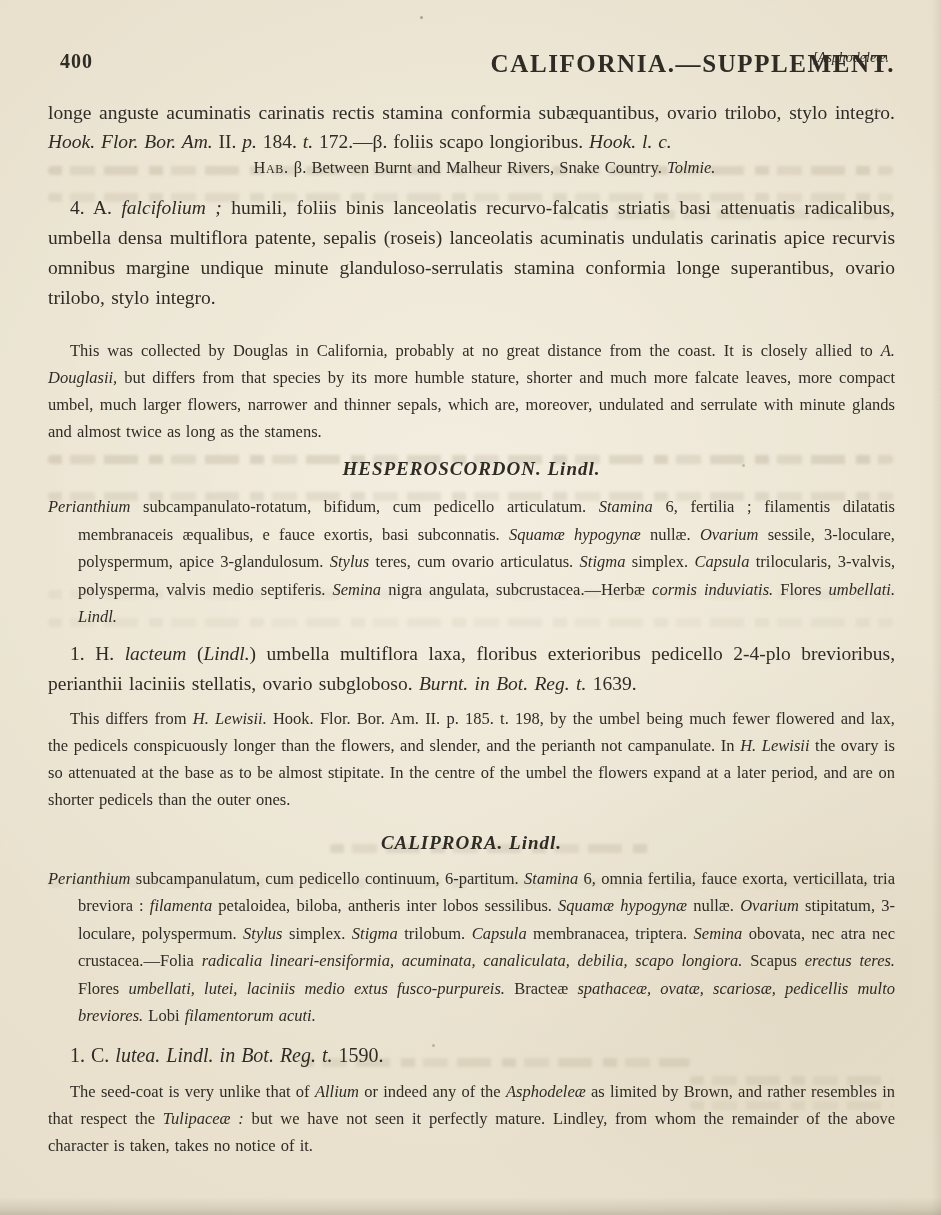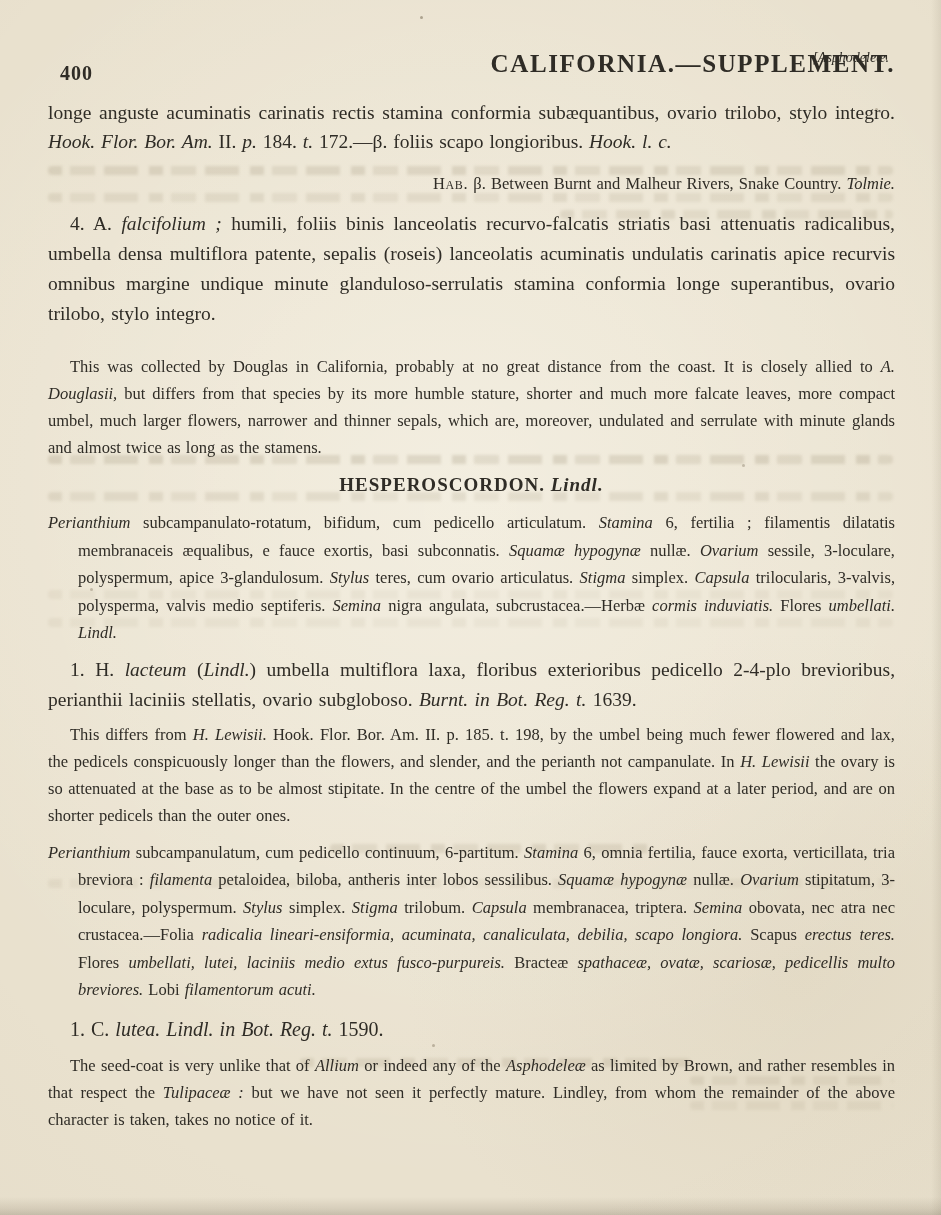--- a/index.html
+++ b/index.html
@@ -16,30 +16,30 @@
     color:#2f2c26;
   }
   .page::after{
     content:"";position:absolute;inset:0;pointer-events:none;
     background:radial-gradient(135% 120% at 50% 42%, rgba(255,255,250,0.18) 0%, rgba(255,255,250,0) 48%, rgba(146,130,100,0.08) 86%, rgba(118,104,78,0.16) 100%);
   }
   .content{position:relative;z-index:2;padding:0 46px 0 48px;}
   p,h2{margin:0;padding:0;}
   .it{font-style:italic;}
   .sc{font-variant:small-caps;letter-spacing:0.6px;}
-  .bd{font-weight:bold;}
+  .bd{font-weight:bold;font-style:italic;}
 
   .pagehead{position:relative;margin-top:50px;height:26px;font-size:19px;}
-  .pnum{position:absolute;left:12px;top:12px;font-weight:bold;font-size:20px;letter-spacing:1px;}
+  .pnum{position:absolute;left:12px;top:0;font-weight:bold;font-size:20px;letter-spacing:1px;}
   .ptitle{display:block;text-align:right;font-weight:bold;letter-spacing:1.6px;font-size:25px;}
   .ptag{position:absolute;right:6px;top:0;font-style:italic;font-size:14px;}
 
   .para{text-align:justify;}
   .p-cont{margin-top:22px;font-size:19.5px;line-height:29px;word-spacing:1px;}
-  .p-hab{margin-top:16px;padding-left:26px;font-size:16.5px;line-height:23px;text-align:right;word-spacing:1px;}
+  .p-hab{padding-left:26px;font-size:16.5px;line-height:23px;text-align:center;word-spacing:1px;}
   .sp{font-size:19.5px;line-height:30px;text-indent:22px;word-spacing:1.5px;}
   .p-falc{margin-top:14px;}
   .note{font-size:16.5px;line-height:27px;text-indent:22px;word-spacing:1px;}
   .p-note1{margin-top:24px;}
   .heading{text-align:center;font-size:19px;line-height:24px;font-weight:bold;letter-spacing:1px;}
   .h-hesp{margin-top:12px;}
   .genus{font-size:16.5px;line-height:27.5px;padding-left:30px;text-indent:-30px;word-spacing:1px;}
   .p-genus1{margin-top:12px;}
   .p-lact{margin-top:8px;}
   .p-note2{margin-top:6px;}
@@ -115,20 +115,21 @@
     <p class="para note p-note1"><span>This was collected by Douglas in California, probably at no great distance from the coast.  It is closely allied to </span><span class="it">A. Douglasii,</span><span> but differs from that species by its more humble stature, shorter and much more falcate leaves, more compact umbel, much larger flowers, narrower and thinner sepals, which are, moreover, undulated and serrulate with minute glands and almost twice as long as the stamens.</span></p>
 
     <h2 class="heading h-hesp"><span class="bd">HESPEROSCORDON.</span><span>  </span><span class="it bd">Lindl.</span></h2>
 
     <p class="para genus p-genus1"><span class="it">Perianthium</span><span> subcampanulato-rotatum, bifidum, cum pedicello articulatum.  </span><span class="it">Stamina</span><span> 6, fertilia ; filamentis dilatatis membranaceis æqualibus, e fauce exortis, basi subconnatis.  </span><span class="it">Squamæ hypogynæ</span><span> nullæ.  </span><span class="it">Ovarium</span><span> sessile, 3-loculare, polyspermum, apice 3-glandulosum.  </span><span class="it">Stylus</span><span> teres, cum ovario articulatus.  </span><span class="it">Stigma</span><span> simplex.  </span><span class="it">Capsula</span><span> trilocularis, 3-valvis, polysperma, valvis medio septiferis.  </span><span class="it">Semina</span><span> nigra angulata, subcrustacea.—Herbæ </span><span class="it">cormis induviatis.</span><span>  Flores </span><span class="it">umbellati.  Lindl.</span></p>
 
     <p class="para sp p-lact"><span>1. H. </span><span class="it">lacteum</span><span> (</span><span class="it">Lindl.</span><span>) umbella multiflora laxa, floribus exterioribus pedicello 2-4-plo brevioribus, perianthii laciniis stellatis, ovario subgloboso.  </span><span class="it">Burnt. in Bot. Reg. t.</span><span> 1639.</span></p>
 
     <p class="para note p-note2"><span>This differs from </span><span class="it">H. Lewisii.</span><span> Hook. Flor. Bor. Am. II. p. 185. t. 198, by the umbel being much fewer flowered and lax, the pedicels conspicuously longer than the flowers, and slender, and the perianth not campanulate.  In </span><span class="it">H. Lewisii</span><span> the ovary is so attenuated at the base as to be almost stipitate.  In the centre of the umbel the flowers expand at a later period, and are on shorter pedicels than the outer ones.</span></p>
 
+    <h2 class="heading h-cali"><span class="bd">CALIPRORA.</span><span>  </span><span class="it bd">Lindl.</span></h2>
 
     <p class="para genus p-genus2"><span class="it">Perianthium</span><span> subcampanulatum, cum pedicello continuum, 6-partitum.  </span><span class="it">Stamina</span><span> 6, omnia fertilia, fauce exorta, verticillata, tria breviora : </span><span class="it">filamenta</span><span> petaloidea, biloba, antheris inter lobos sessilibus.  </span><span class="it">Squamæ hypogynæ</span><span> nullæ.  </span><span class="it">Ovarium</span><span> stipitatum, 3-loculare, polyspermum.  </span><span class="it">Stylus</span><span> simplex.  </span><span class="it">Stigma</span><span> trilobum.  </span><span class="it">Capsula</span><span> membranacea, triptera.  </span><span class="it">Semina</span><span> obovata, nec atra nec crustacea.—Folia </span><span class="it">radicalia lineari-ensiformia, acuminata, canaliculata, debilia, scapo longiora.</span><span>  Scapus </span><span class="it">erectus teres.</span><span>  Flores </span><span class="it">umbellati, lutei, laciniis medio extus fusco-purpureis.</span><span>  Bracteæ </span><span class="it">spathaceæ, ovatæ, scariosæ, pedicellis multo breviores.</span><span>  Lobi </span><span class="it">filamentorum acuti.</span></p>
 
     <p class="para p-lutea"><span>1. C. </span><span class="it">lutea.  Lindl. in Bot. Reg. t.</span><span> 1590.</span></p>
 
     <p class="para note p-note3"><span>The seed-coat is very unlike that of </span><span class="it">Allium</span><span> or indeed any of the </span><span class="it">Asphodeleæ</span><span> as limited by Brown, and rather resembles in that respect the </span><span class="it">Tulipaceæ :</span><span> but we have not seen it perfectly mature.  Lindley, from whom the remainder of the above character is taken, takes no notice of it.</span></p>
 
   </div>
 
   <div class="edge-right"></div>

